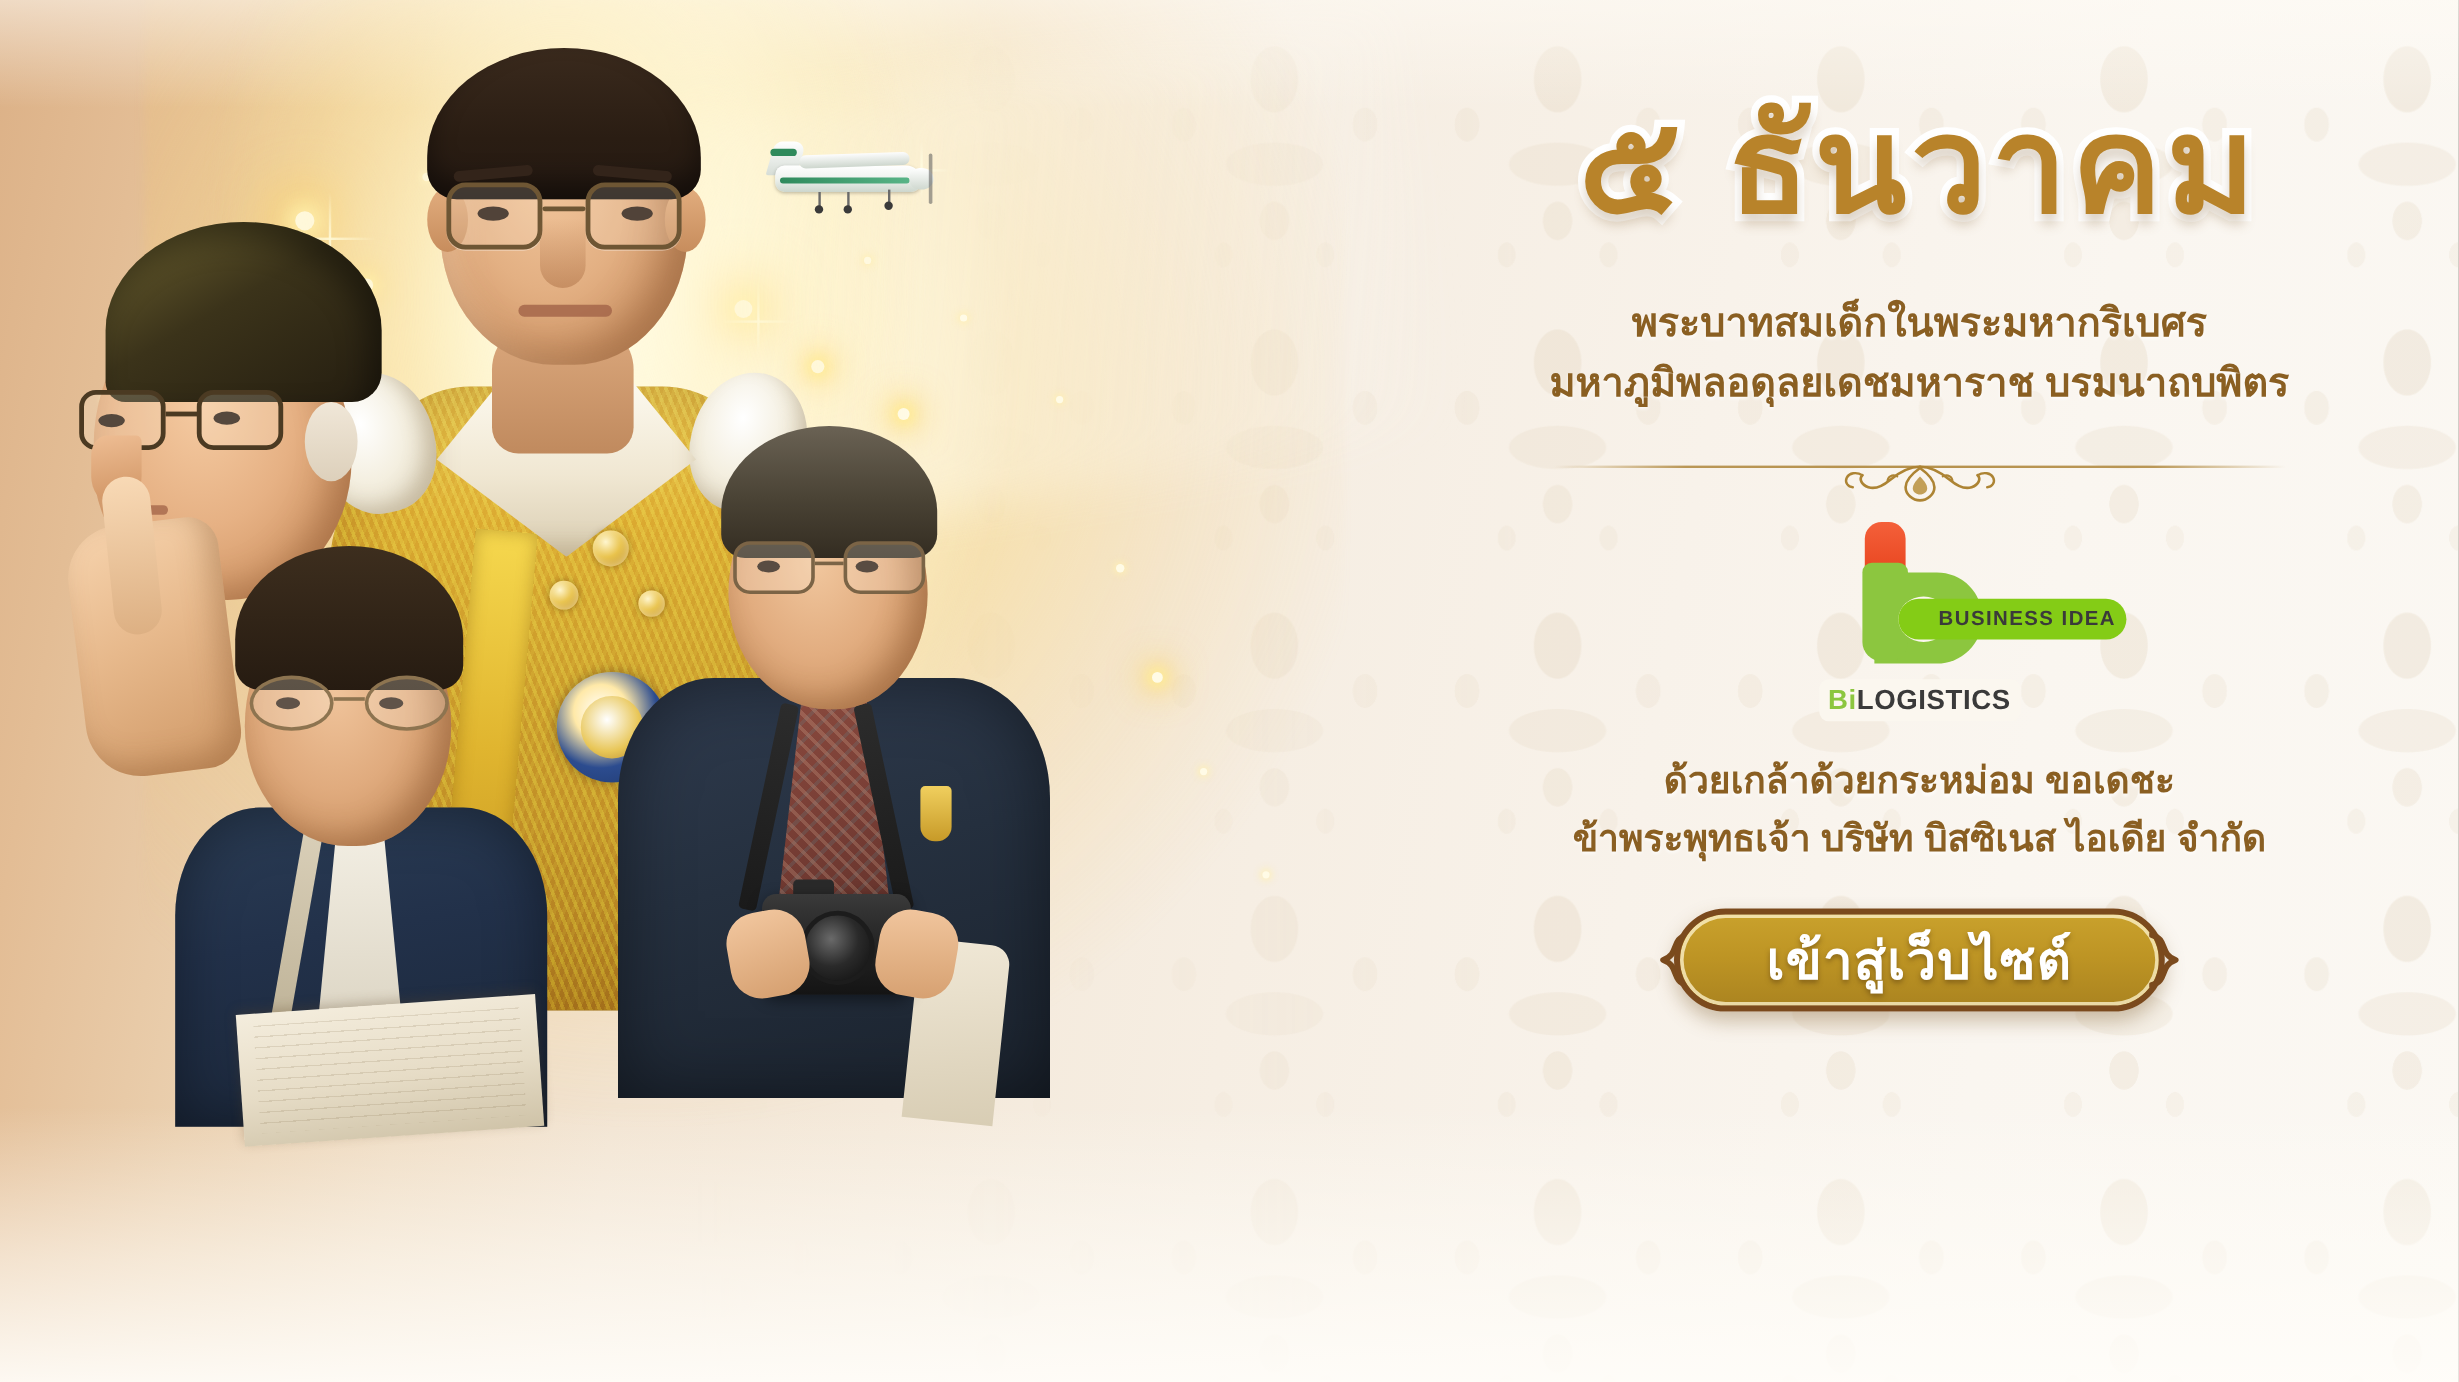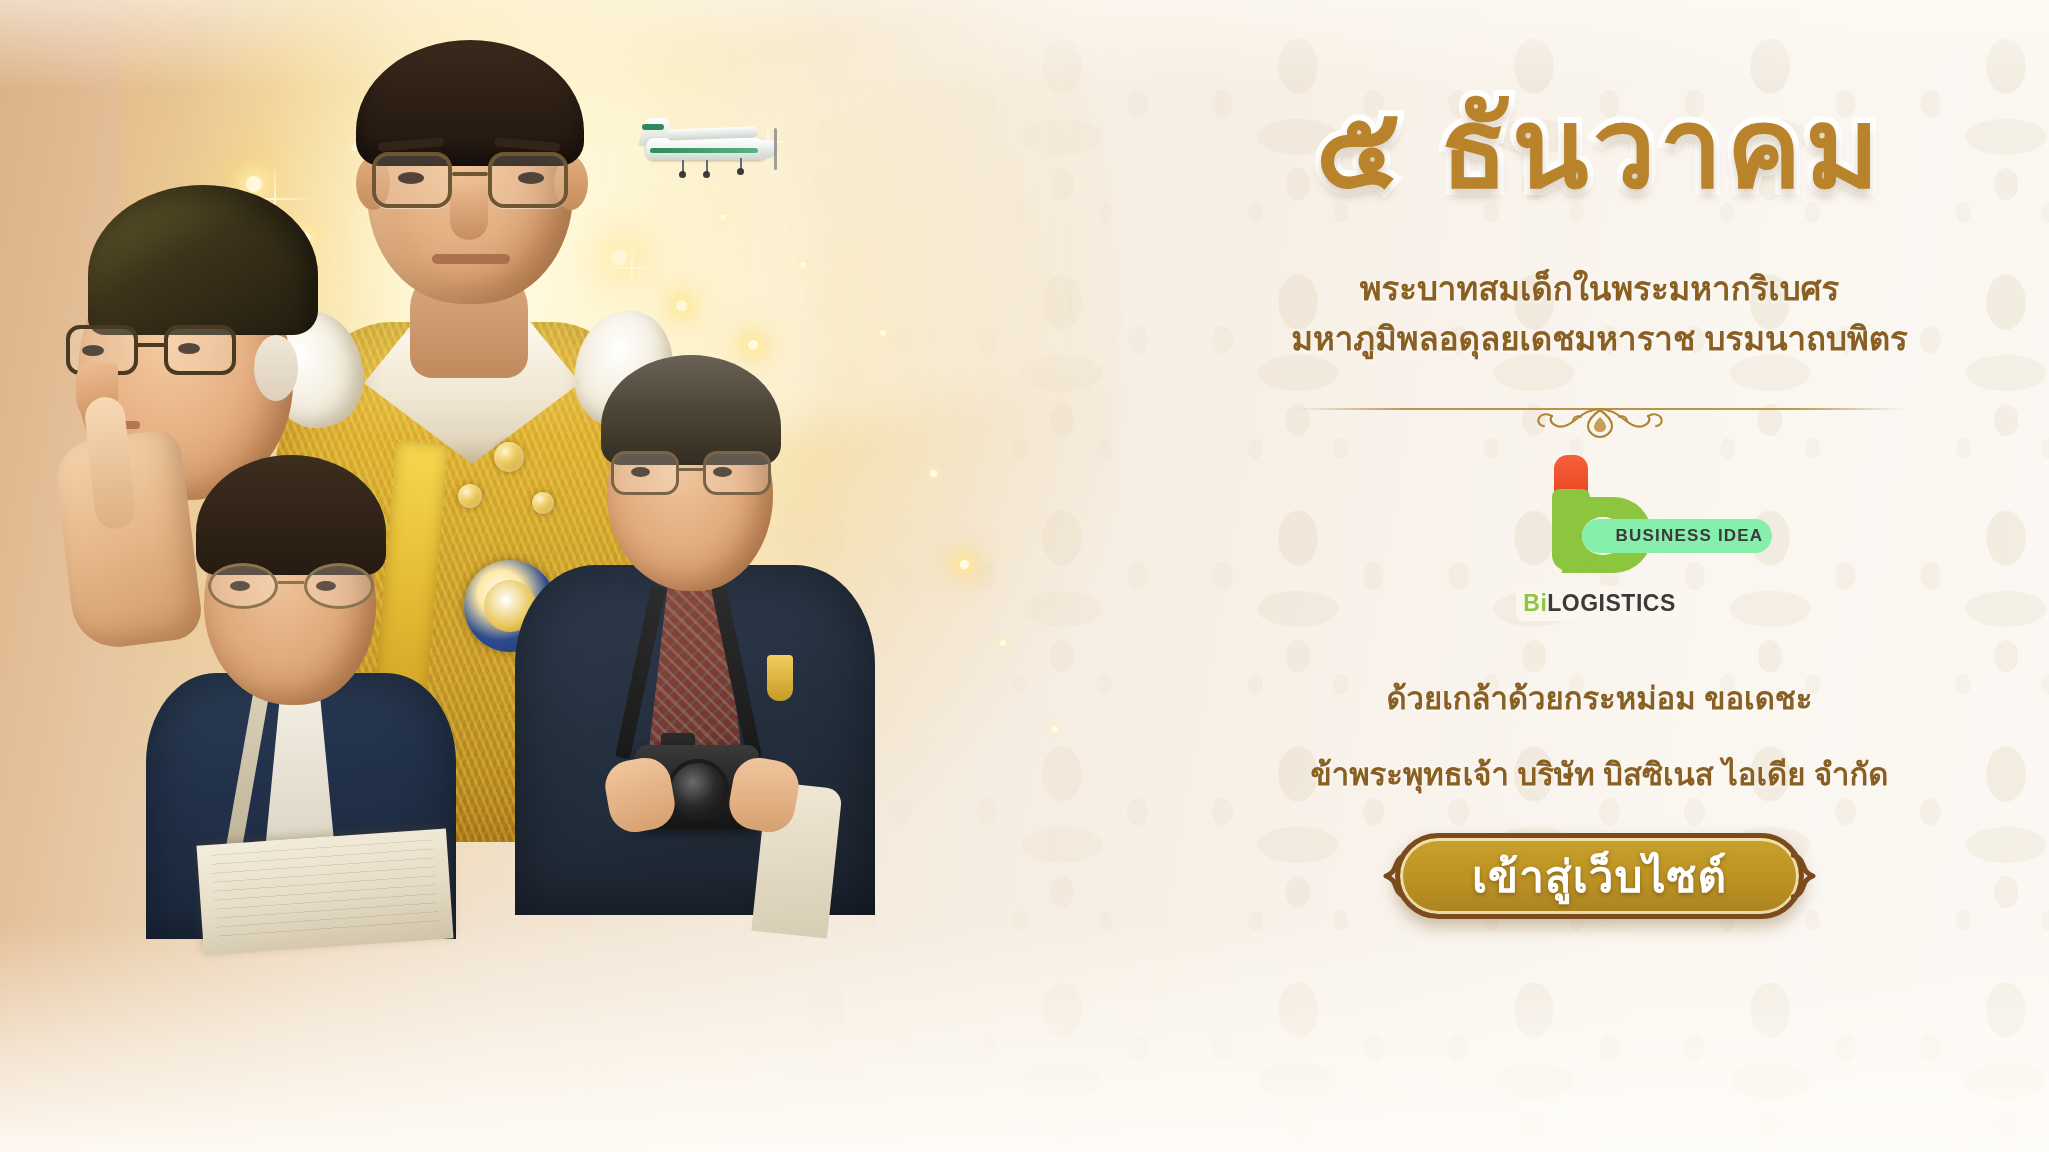--- a/index.html
+++ b/index.html
@@ -392,21 +392,21 @@
 
   .headline1{
     font-size:112px;
     line-height:1.02;
     font-weight:bold;
     color:#b8832a;
     letter-spacing:4px;
     -webkit-text-stroke:12px #ffffff;
     paint-order:stroke fill;
     text-shadow:0 8px 10px rgba(130,95,45,.28);
-    margin:14px;
+    margin:4px;
   }
   .headline2{
     font-size:74px;
     line-height:1.1;
     font-weight:bold;
     color:#a9701f;
     letter-spacing:1px;
     -webkit-text-stroke:10px #ffffff;
     paint-order:stroke fill;
     text-shadow:0 7px 9px rgba(130,95,45,.30);
@@ -458,21 +458,21 @@
     border-radius:0 40px 40px 0;
     background:#8cc63f;
   }
   .lm-hole{
     position:absolute;left:44px;top:62px;width:42px;height:38px;border-radius:50%;
     background:#fbf7ef;
   }
   .lm-badge{
     position:absolute;left:44px;top:64px;
     height:34px;min-width:150px;
-    background:#86efac;border-radius:17px;
+    background:#84cc16;border-radius:17px;
     display:flex;align-items:center;justify-content:center;
     padding:0 9px 0 34px;
     font-size:17px;font-weight:bold;letter-spacing:1.2px;color:#3a3a3a;
     white-space:nowrap;
   }
   .logo-sub{
     position:absolute;left:-4px;bottom:2px;width:168px;
     background:#fbf7ef;border-radius:8px;
     padding:4px 0;
     font-size:23px;font-weight:bold;letter-spacing:.5px;color:#3a3a3a;
@@ -481,21 +481,21 @@
   .logo-sub .bi{color:#8cc63f;}
 
   .signoff{
     margin-top:24px;
     color:#8a5f22;
     font-size:31px;
     line-height:1.55;
     font-weight:bold;
     text-shadow:0 2px 3px rgba(255,255,255,.8);
   }
-  .signoff .ln{display:block;margin-top:28px;}
+  .signoff .ln{display:block;}
 
   .cta-wrap{margin-top:34px;position:relative;}
   .cta{
     position:relative;
     display:inline-flex;align-items:center;justify-content:center;
     padding:0 72px;
     height:86px;
     border-radius:44px;
     background:linear-gradient(180deg,#c9a12c 0%,#bd9424 48%,#ab8420 100%);
     border:5px solid #7b4a1d;

